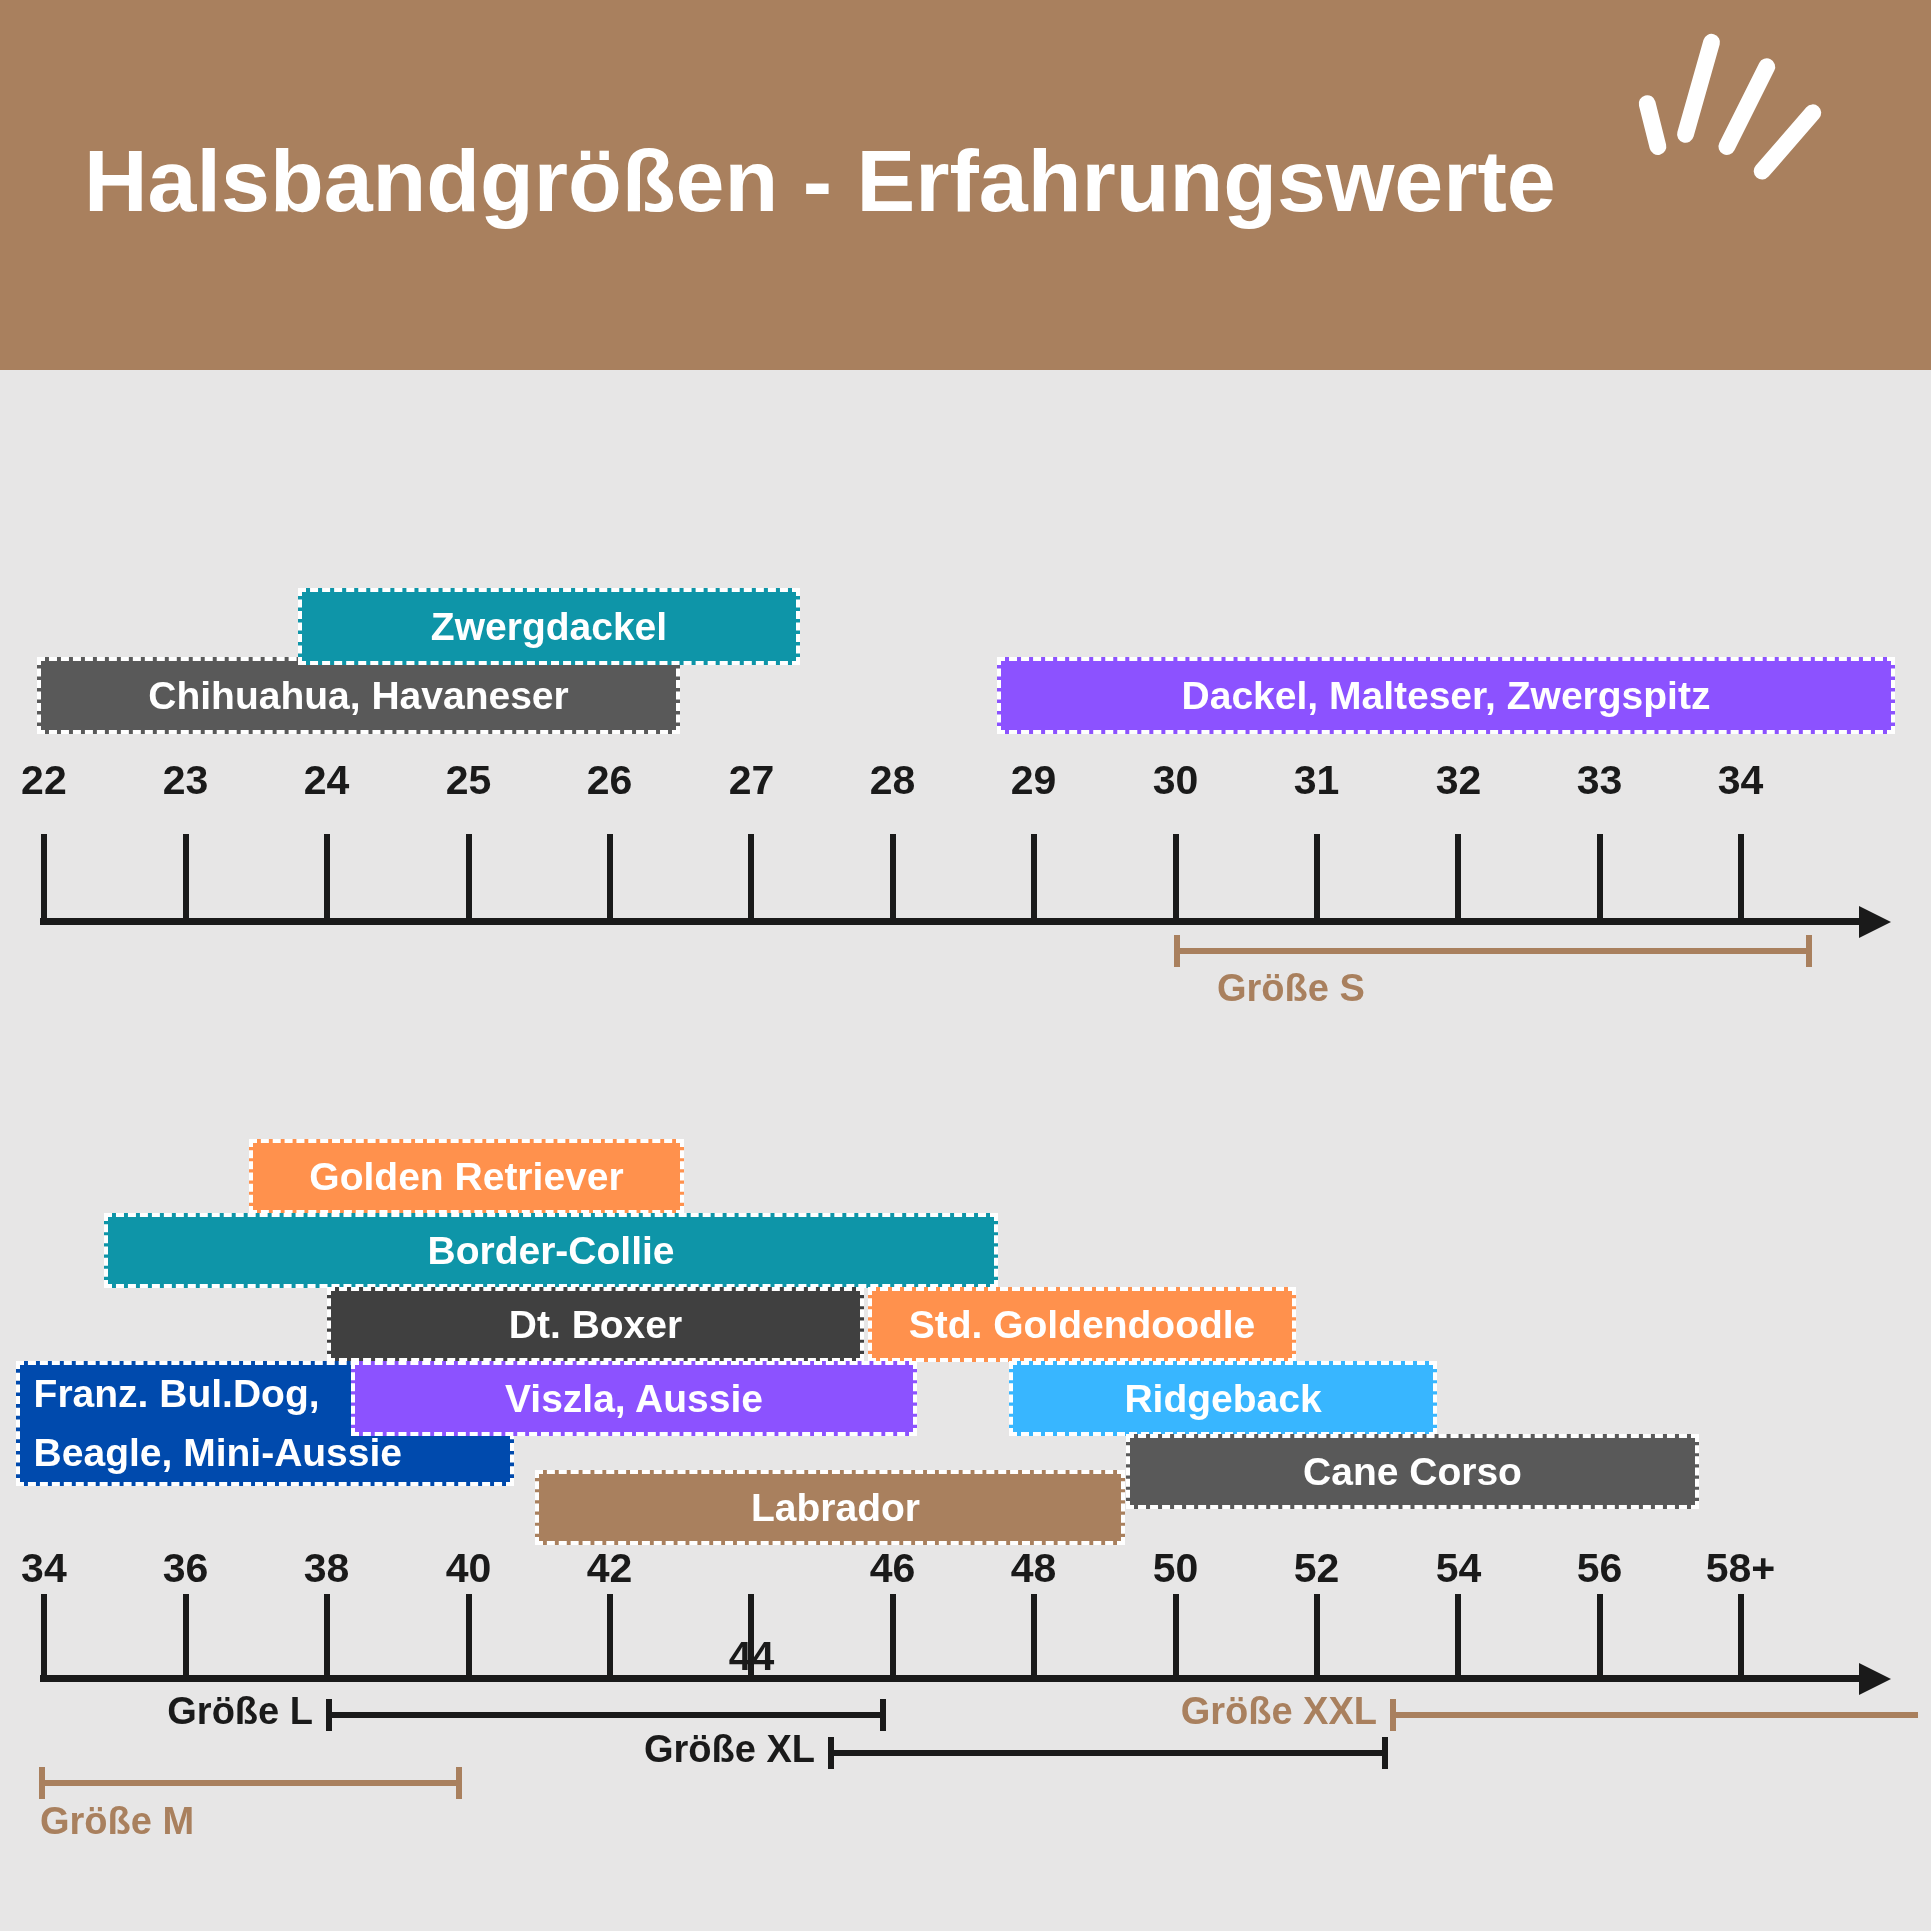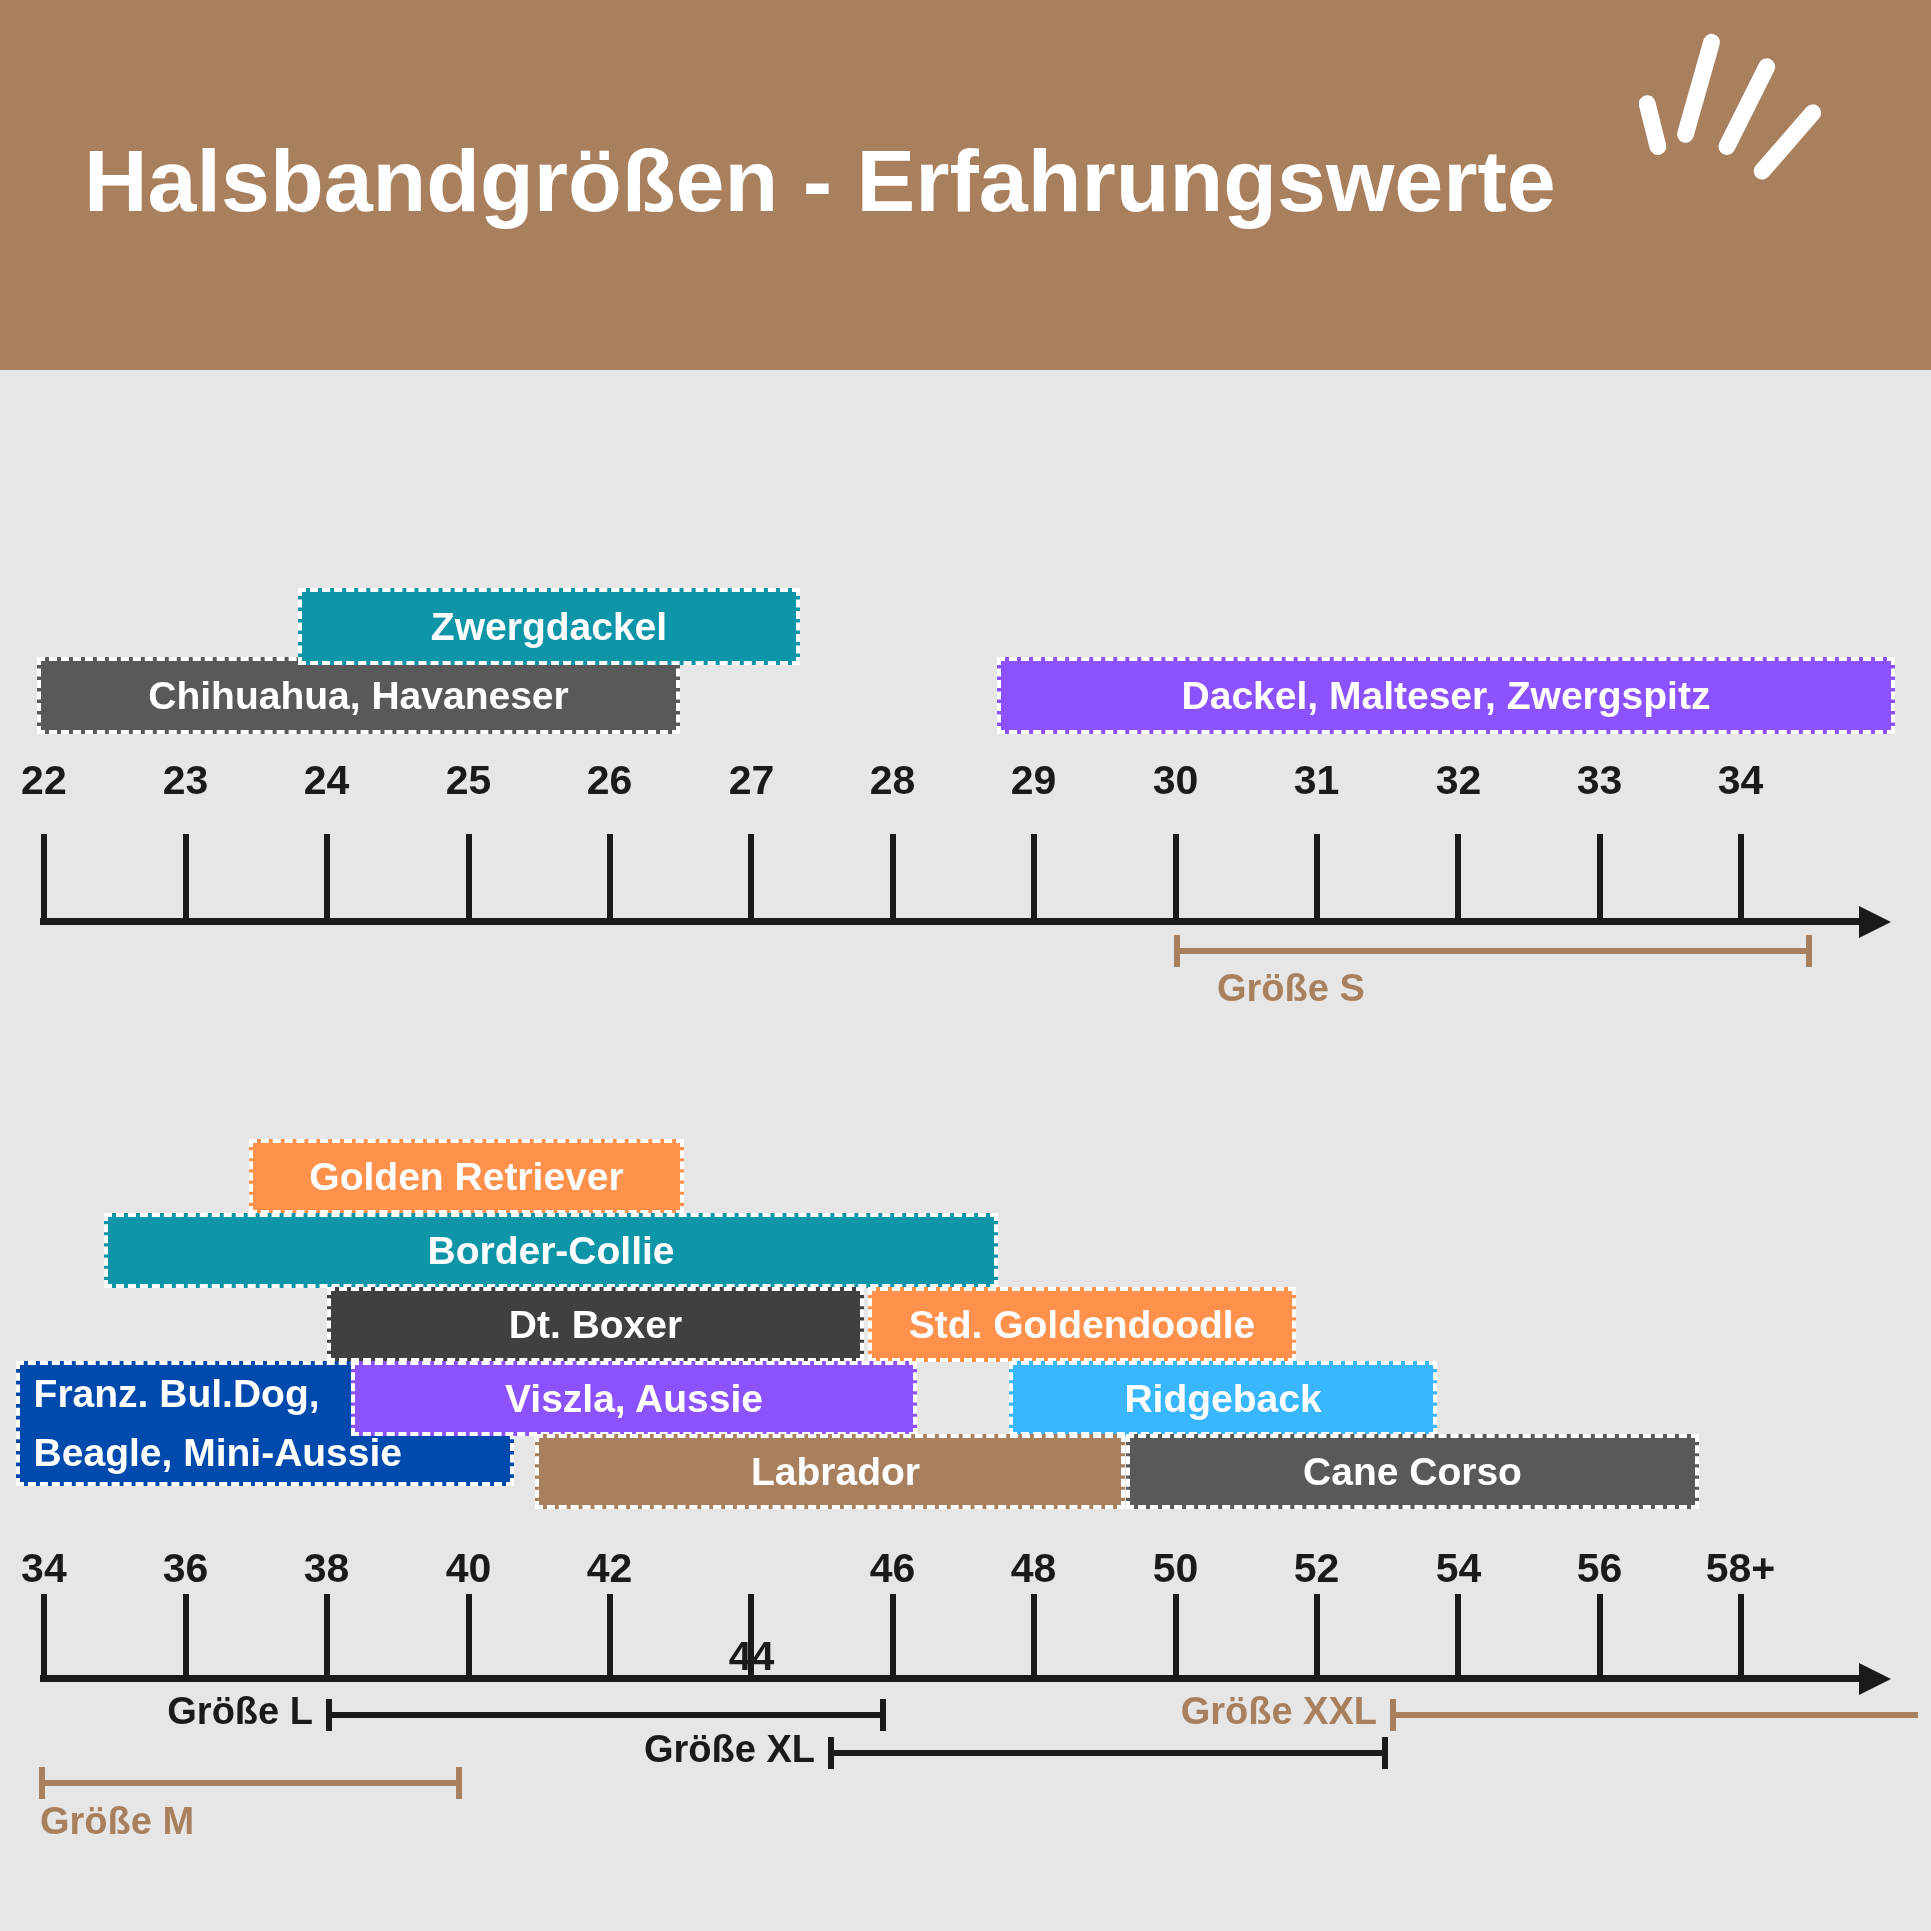--- a/index.html
+++ b/index.html
@@ -74,21 +74,21 @@
       <div class="bar" style="left: 249px; top: 1139px; width: 435px; height: 75px; background: rgb(255, 145, 77);">Golden Retriever</div>
       <div class="bar" style="left: 104px; top: 1213px; width: 894px; height: 75px; background: rgb(14, 149, 168);">Border-Collie</div>
       <div class="bar" style="left: 327px; top: 1287px; width: 537px; height: 75px; background: #404040;">Dt. Boxer</div>
       <div class="bar" style="left: 868px; top: 1287px; width: 428px; height: 75px; background: rgb(255, 145, 77);">Std. Goldendoodle</div>
       <div class="bar multiline" style="left: 15.6px; top: 1361px; width: 498px; height: 125px; background: rgb(0, 74, 173);">
         <div>Franz. Bul.Dog,</div>
         <div>Beagle, Mini-Aussie</div>
       </div>
       <div class="bar" style="left: 351px; top: 1361px; width: 566px; height: 75px; background: rgb(140, 82, 255);">Viszla, Aussie</div>
       <div class="bar" style="left: 1009px; top: 1361px; width: 428px; height: 75px; background: rgb(56, 182, 255);">Ridgeback</div>
-      <div class="bar" style="left: 535px; top: 1434px; width: 590px; height: 75px; background: rgb(169, 128, 94); padding-left: 11px;">Labrador</div>
+      <div class="bar" style="left: 535px; top: 1470px; width: 590px; height: 75px; background: rgb(169, 128, 94); padding-left: 11px;">Labrador</div>
       <div class="bar" style="left: 1126px; top: 1434px; width: 573px; height: 75px; background: rgb(89, 89, 89);">Cane Corso</div>
       <div class="axis" style="left: 40px; top: 1675px; width: 1824px;"></div>
       <div class="arrow" style="left: 1859px; top: 1663px;"></div>
       <div class="tick" style="left: 41px; top: 1594px; height: 86px;"></div>
       <div class="num" style="left: -17.6px; top: 1545px;">34</div>
       <div class="tick" style="left: 183px; top: 1594px; height: 86px;"></div>
       <div class="num" style="left: 124px; top: 1545px;">36</div>
       <div class="tick" style="left: 324px; top: 1594px; height: 86px;"></div>
       <div class="num" style="left: 265px; top: 1545px;">38</div>
       <div class="tick" style="left: 466px; top: 1594px; height: 86px;"></div>

